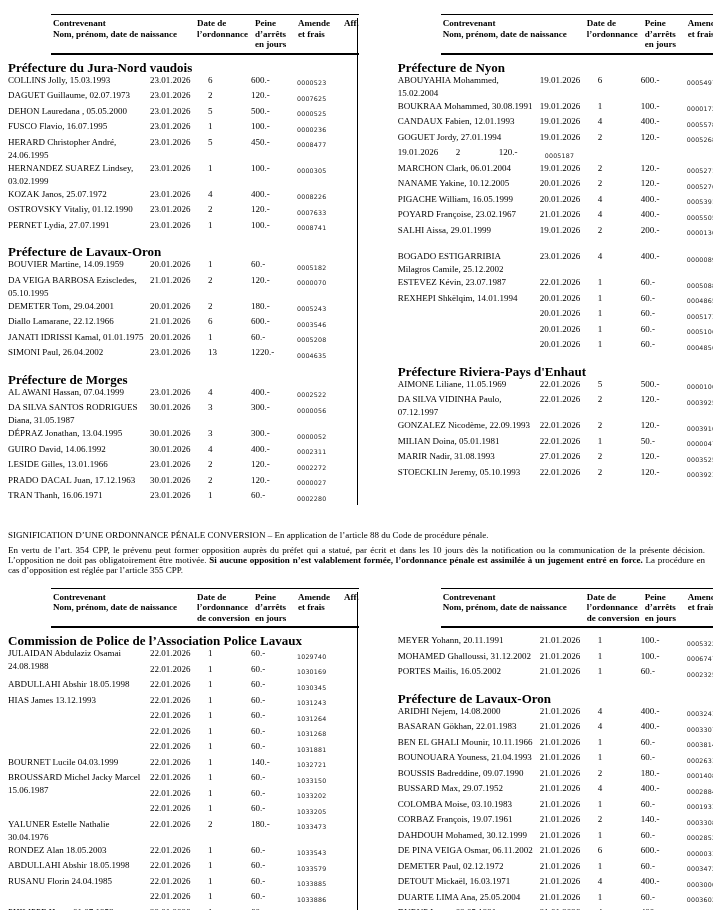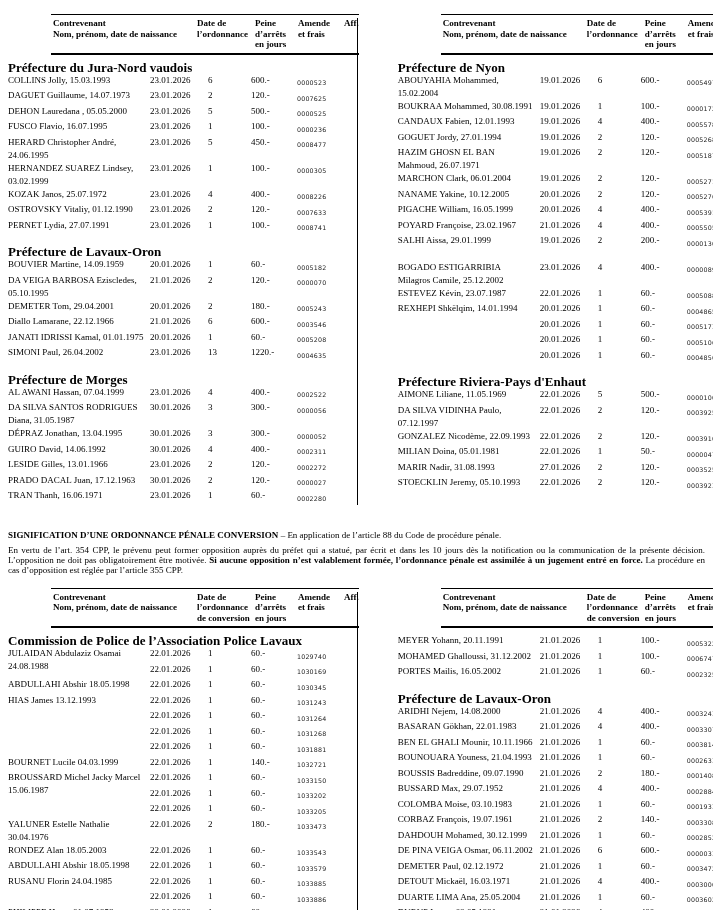--- a/index.html
+++ b/index.html
@@ -38,21 +38,21 @@
   .row { display:flex; align-items:flex-start; padding-left:2px; }
   .c-name { width:142px; padding-right:5px; line-height:13px; }
   .entries { flex:1; }
   .entry { display:flex; line-height:13px; }
   .c-date { width:58px; }
   .c-days { width:43px; }
   .c-fine { width:46px; }
   .c-aff  { flex:1; font-family:"DejaVu Sans", sans-serif; font-size:6.3px; color:#222; padding-top:2.5px; letter-spacing:0.2px; }
   .signification { margin-top:24px; padding:0 2px; }
   .sig-title-line { line-height:12px; margin-bottom:4px; }
-  .sig-title { font-weight:bold; }
+  .sig-title { font-weight:normal; }
   .sig-body { text-align:justify; line-height:10px; }
   .sig-body .b { font-weight:bold; }
   .bottom-tables { margin-top:13px; }
 </style>
 </head>
 <body>
 
 <div class="tables">
   <div class="col">
     <div class="thead">
@@ -75,21 +75,21 @@
             <div class="entries">
               <div class="entry">
                 <div class="c-date">23.01.2026</div>
                 <div class="c-days">6</div>
                 <div class="c-fine">600.-</div>
                 <div class="c-aff">0000523</div>
               </div>
             </div>
           </div>
           <div class="row">
-            <div class="c-name">DAGUET Guillaume, 14.07.1973</div>
+            <div class="c-name">DAGUET Guillaume, 02.07.1973</div>
             <div class="entries">
               <div class="entry">
                 <div class="c-date">23.01.2026</div>
                 <div class="c-days">2</div>
                 <div class="c-fine">120.-</div>
                 <div class="c-aff">0007625</div>
               </div>
             </div>
           </div>
           <div class="row">
@@ -375,21 +375,20 @@
             <div class="entries">
               <div class="entry">
                 <div class="c-date">19.01.2026</div>
                 <div class="c-days">2</div>
                 <div class="c-fine">120.-</div>
                 <div class="c-aff">0005268</div>
               </div>
             </div>
           </div>
           <div class="row">
-            <div class="c-name">HAZIM GHOSN EL BAN Mahmoud, 26.07.1971</div>
             <div class="entries">
               <div class="entry">
                 <div class="c-date">19.01.2026</div>
                 <div class="c-days">2</div>
                 <div class="c-fine">120.-</div>
                 <div class="c-aff">0005187</div>
               </div>
             </div>
           </div>
           <div class="row">

